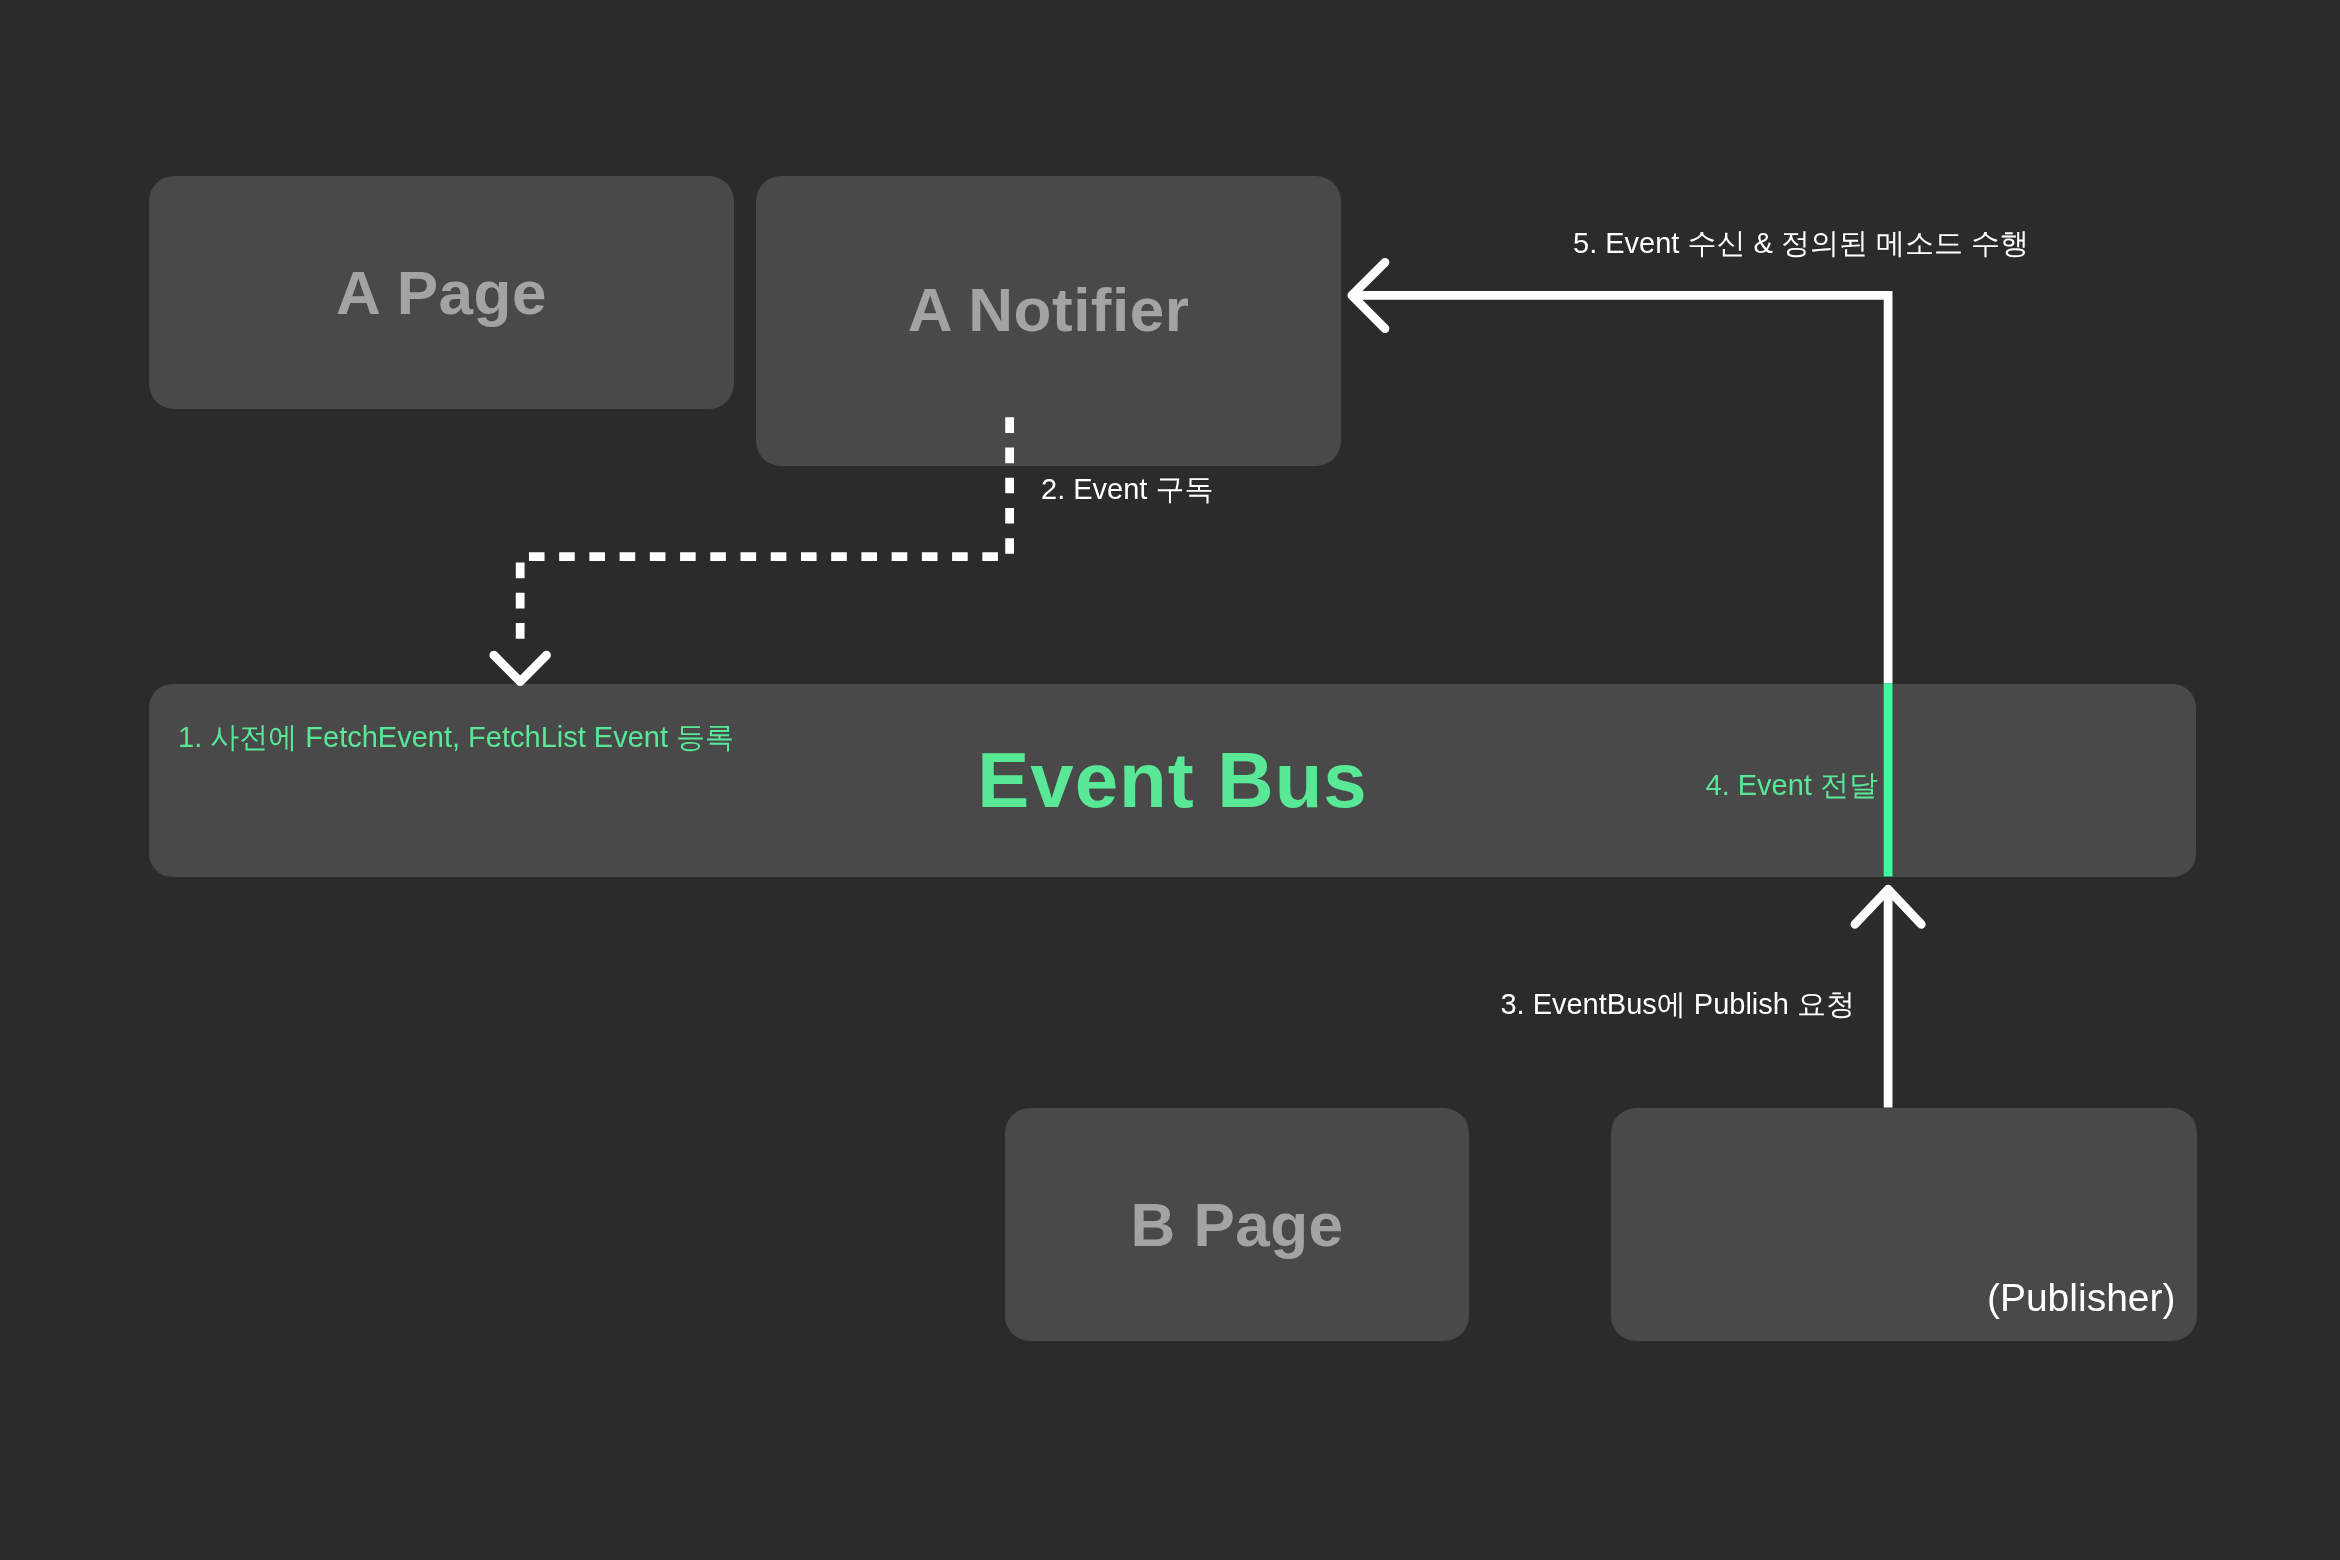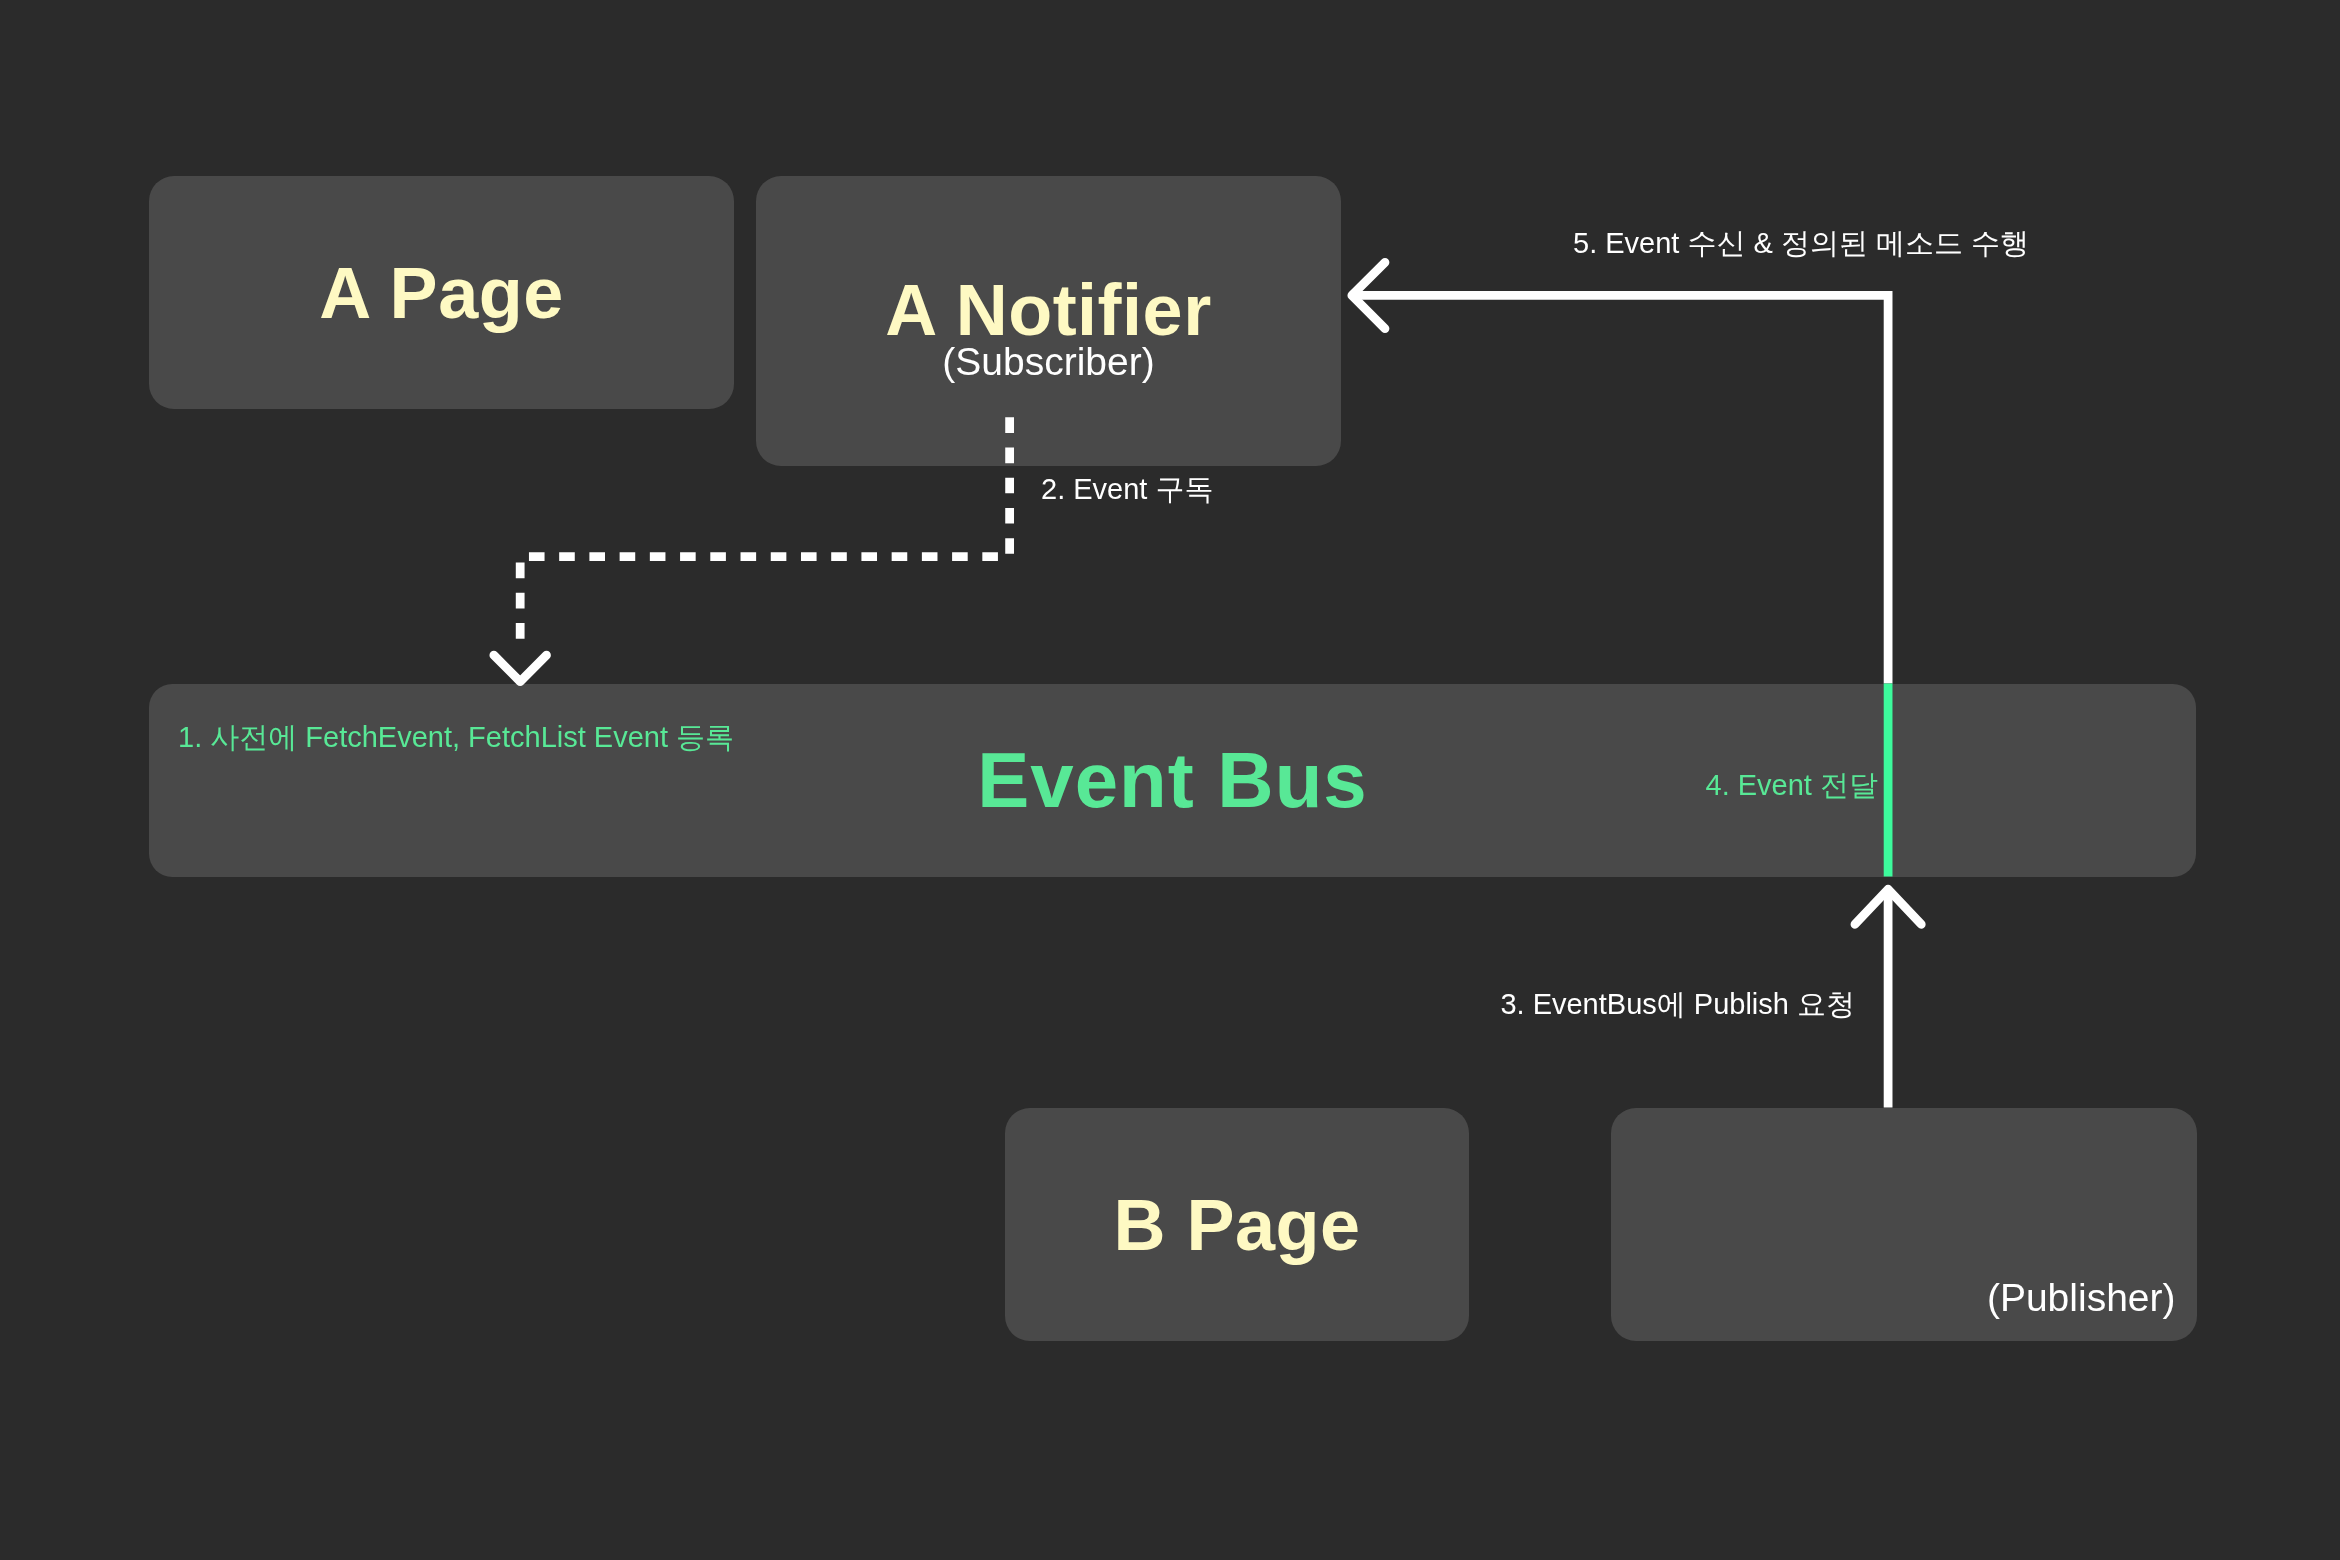--- a/index.html
+++ b/index.html
@@ -11,21 +11,21 @@
     color:#fff;
   }
   .node{
     position:absolute;
     background:var(--box,#494949);
     border-radius:25px;
     display:flex;flex-direction:column;
     align-items:center;justify-content:center;
   }
   .node-title{
-    font-size:72px;font-weight:800;color:#fef9c3;
+    font-size:62px;font-weight:800;color:#a3a3a3;
     letter-spacing:0.5px;line-height:1;white-space:nowrap;
   }
   .node-sub{
     position:absolute;left:0;right:0;text-align:center;
     font-size:39px;font-weight:400;color:#fff;line-height:51px;white-space:nowrap;
   }
   #a-page{left:149px;top:176px;width:585px;height:233px;}
   #a-notifier{left:756px;top:176px;width:585px;height:290px;}
   #a-notifier .node-title{margin-top:-21.5px;}
   #a-notifier .node-sub{top:160px;}
@@ -58,21 +58,20 @@
 </style>
 </head>
 <body>
 
 <div class="node" id="a-page">
   <div class="node-title">A Page</div>
 </div>
 
 <div class="node" id="a-notifier">
   <div class="node-title">A Notifier</div>
-  <div class="node-sub">(Subscriber)</div>
 </div>
 
 <div id="event-bus">
   <div id="bus-title">Event Bus</div>
   <div class="step-label step-green" id="step1-label">1. 사전에 FetchEvent, FetchList Event 등록</div>
   <div class="step-label step-green" id="step4-label">4. Event 전달</div>
 </div>
 
 <div class="node" id="b-page">
   <div class="node-title">B Page</div>

